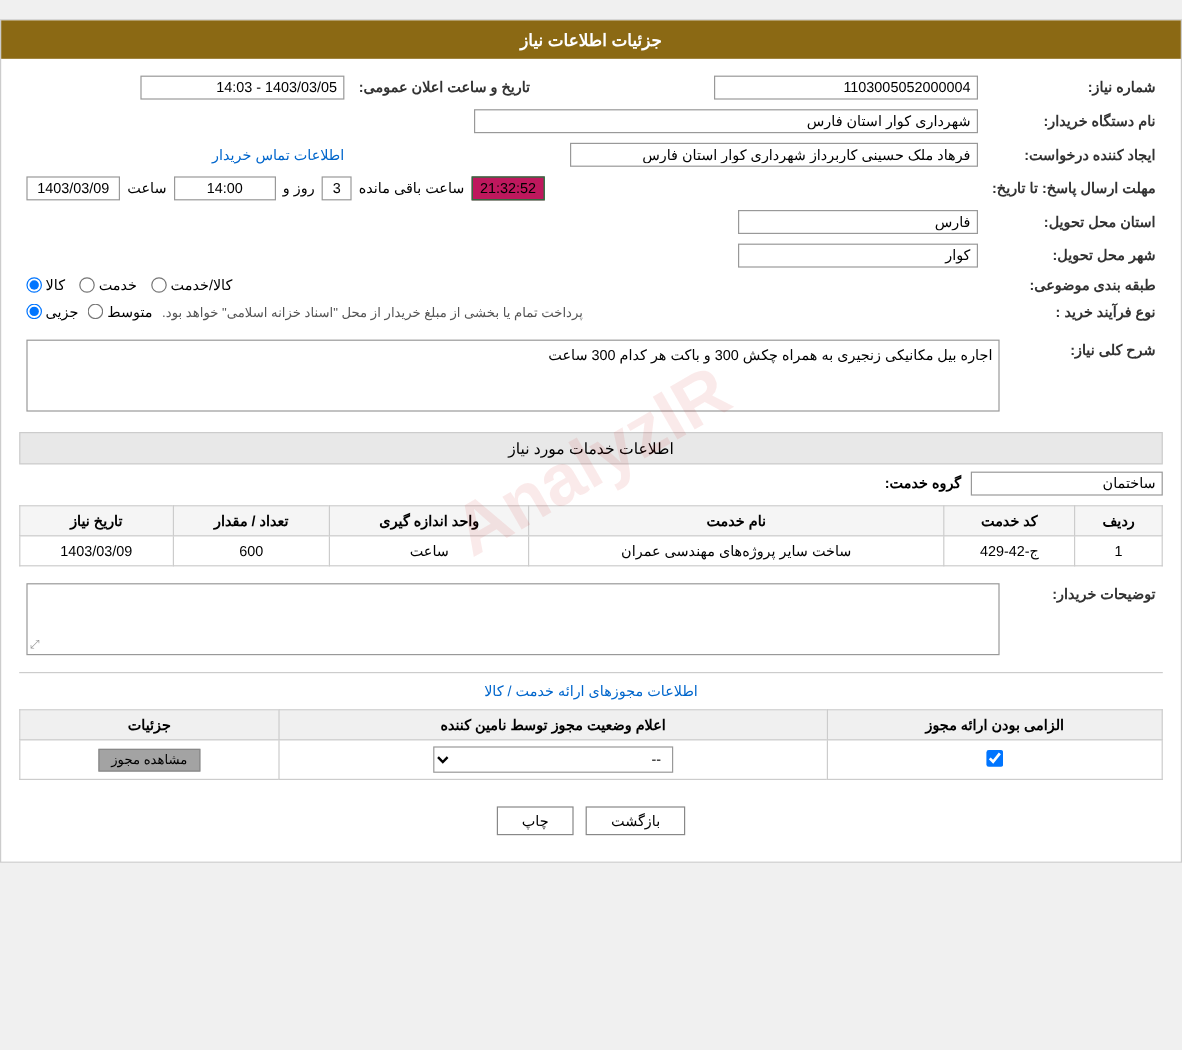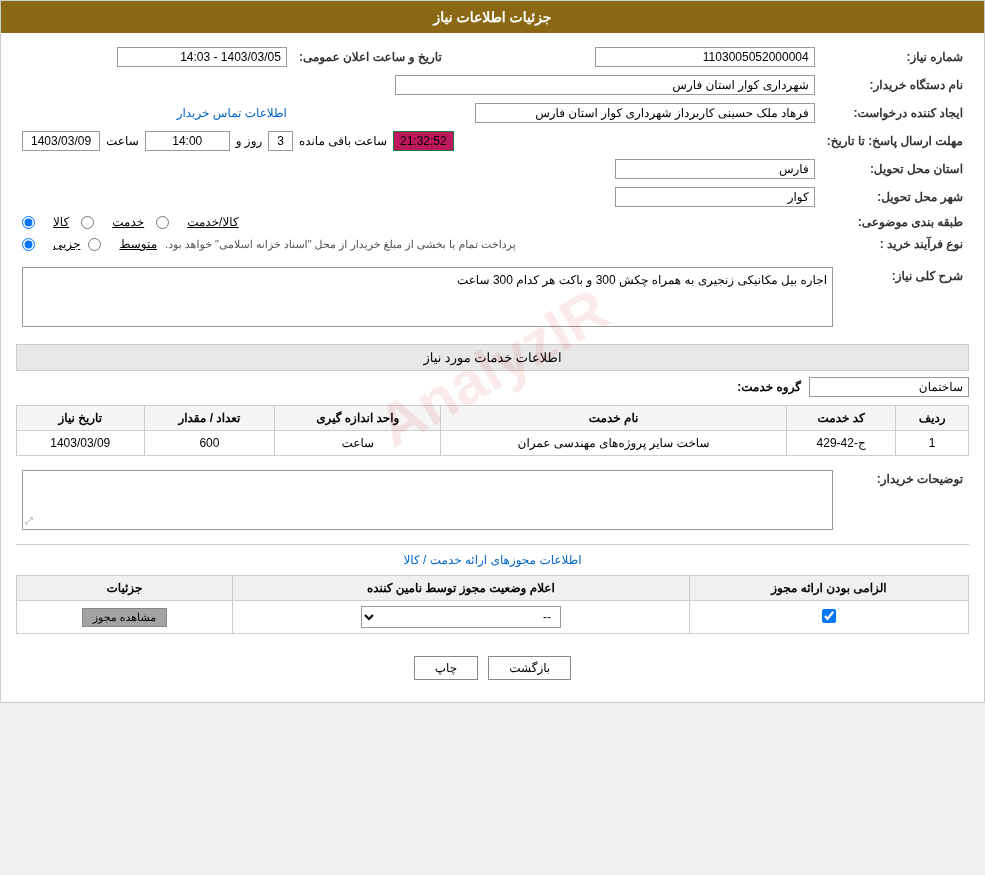--- a/index.html
+++ b/index.html
@@ -4,21 +4,21 @@
   <style>
     * { box-sizing: border-box; margin: 0; padding: 0; }
     body {
       font-family: Tahoma, Arial, sans-serif;
       font-size: 12px;
       background: #f0f0f0;
       direction: rtl;
     }
     .page-wrapper {
       max-width: 985px;
-      margin: 0 auto;
+      margin: 16px auto;
       background: #fff;
       border: 1px solid #ccc;
     }
     .header-bar {
       background: #8B6914;
       color: #fff;
       text-align: center;
       padding: 8px 12px;
       font-size: 14px;
       font-weight: bold;
@@ -113,23 +113,22 @@
       font-size: 10px;
     }
     .radio-group {
       display: flex;
       align-items: center;
       gap: 12px;
       justify-content: flex-end;
     }
     .radio-item {
       display: flex;
-      align-items: center;
-      gap: 18px;
-      text-decoration: underline;
+      align-items: flex-start;
+      gap: 3px;
     }
     .process-row {
       display: flex;
       align-items: center;
       gap: 8px;
       justify-content: flex-end;
     }
     .process-text {
       color: #555;
       font-size: 11px;

